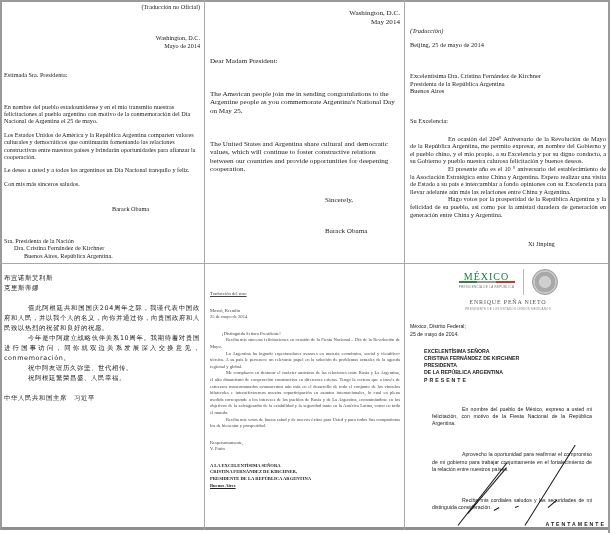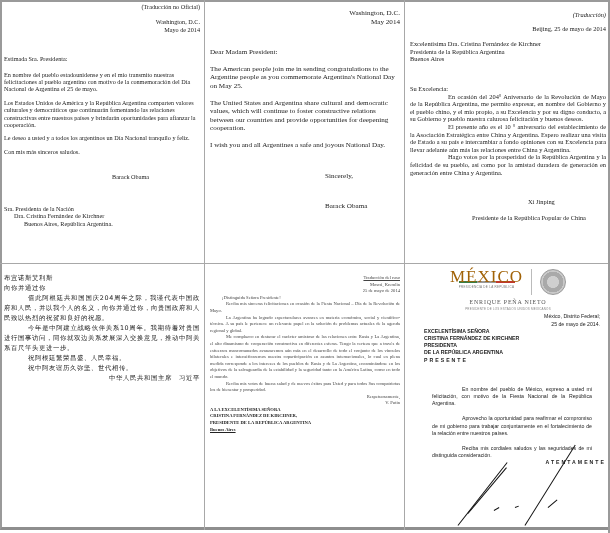--- a/index.html
+++ b/index.html
@@ -13,33 +13,33 @@
   .panel { position:absolute; overflow:hidden; color:#222; }
   .serif { font-family:"Liberation Serif", "DejaVu Serif", serif; }
   .sans { font-family:"Liberation Sans", "DejaVu Sans", sans-serif; }
   .p1 { left:4px; top:3px; width:196px; height:258px; font-size:6.2px; line-height:7.4px; }
   .p2 { left:210px; top:3px; width:190px; height:258px; font-size:7.1px; line-height:8.6px; }
   .p3 { left:410px; top:3px; width:196px; height:258px; font-size:6.4px; line-height:7.6px; }
   .p4 { left:4px; top:267px; width:196px; height:260px; font-size:6.4px; line-height:10px; }
   .p5 { left:210px; top:267px; width:190px; height:260px; font-size:4.6px; line-height:6.6px; color:#444; }
   .p6 { left:410px; top:267px; width:196px; height:260px; font-size:5.2px; line-height:7.2px; }
   .center { text-align:right; }
-  .right { text-align:right; }
+  .right { }
   .just { text-align:justify; }
   p { margin:0; }
-  .mt4 { } .mt6 { margin-top:6px; } .mt8 { margin-top:8px; } .mt10 { }
+  .mt4 { } .mt6 { margin-top:6px; } .mt8 { margin-top:24px; } .mt10 { margin-top:10px; }
   .mt14 { margin-top:22px; } .mt18 { margin-top:18px; } .mt24 { margin-top:24px; }
   .indent { text-indent:38px; }
   .cjk { font-family:"DejaVu Sans", sans-serif; font-weight:normal; letter-spacing:0.6px; }
   .cjk-indent { text-indent:24px; }
   .bold { font-weight:bold; }
   .italic { font-style:italic; }
   .underline { text-decoration:underline; }
   .mx-head { display:flex; align-items:center; justify-content:center; gap:8px; margin-top:2px; }
-  .mx-word { font-family:"Liberation Serif", serif; font-size:17px; letter-spacing:1px; color:#a16207; text-align:center; }
+  .mx-word { font-family:"Liberation Serif", serif; font-size:10px; letter-spacing:1px; color:#15803d; text-align:center; }
   .mx-bar { height:1.5px; width:56px; margin:1px auto 0; background:linear-gradient(90deg,#3a7d44 0 33%,#999 33% 66%,#c0392b 66% 100%); }
   .mx-sub { font-size:3px; color:#777; text-align:center; letter-spacing:0.3px; margin-top:1px; }
   .mx-sep { width:1px; height:26px; background:#bbb; }
   .seal { width:24px; height:24px; border-radius:50%; background:radial-gradient(circle,#cfcfcf 0 35%,#a9a9a9 36% 60%,#c9c9c9 61% 100%); border:1px solid #999; }
   .mx-name { font-family:"Liberation Serif", serif; font-size:6px; letter-spacing:0.8px; color:#555; text-align:center; margin-top:4px; }
   .mx-name-sub { font-size:3px; color:#888; text-align:center; letter-spacing:0.2px; }
   .spaced { letter-spacing:2px; }
   .sig-line { position:absolute; height:1.2px; background:#111; transform-origin:left center; }
 </style>
 </head>
@@ -64,24 +64,23 @@
   <div class="mt24">
     <p>Sra. Presidenta de la Nación</p>
     <p style="padding-left:10px;">Dra. Cristina Fernández de Kirchner</p>
     <p style="padding-left:20px;">Buenos Aires, República Argentina.</p>
   </div>
 </div>
 
 <div class="panel p2 serif">
   <p class="center mt6" style="padding-left:30px;">Washington, D.C.</p>
   <p class="center mt4" style="padding-left:30px;">May 2014</p>
-  <p style="margin-top:22px;">Dear Madam President:</p>
+  <p style="margin-top:31px;">Dear Madam President:</p>
   <p class="mt8">The American people join me in sending congratulations to the Argentine people as you commemorate Argentina's National Day on May 25.</p>
   <p class="mt8">The United States and Argentina share cultural and democratic values, which will continue to foster constructive relations between our countries and provide opportunities for deepening cooperation.</p>
-  <p class="mt8">I wish you and all Argentines a safe and joyous National Day.</p>
   <p class="mt14" style="padding-left:115px;">Sincerely,</p>
   <p class="mt14" style="padding-left:115px;">Barack Obama</p>
 </div>
 
 <div class="panel p3 serif">
   <p class="right italic mt8">(Traducción)</p>
   <p class="right mt6">Beijing, 25 de mayo de 2014</p>
   <div class="mt8">
     <p>Excelentísima Dra. Cristina Fernández de Kirchner</p>
     <p>Presidenta de la República Argentina</p>
@@ -91,26 +90,26 @@
   <p class="just indent mt10">En ocasión del 204° Aniversario de la Revolución de Mayo de la República Argentina, me permito expresar, en nombre del Gobierno y el pueblo chino, y el mío propio, a su Excelencia y por su digno conducto, a su Gobierno y pueblo nuestra calurosa felicitación y buenos deseos.</p>
   <p class="just indent">El presente año es el 10 ° aniversario del establecimiento de la Asociación Estratégica entre China y Argentina. Espero realizar una visita de Estado a su país e intercambiar a fondo opiniones con su Excelencia para llevar adelante aún más las relaciones entre China y Argentina.</p>
   <p class="just indent">Hago votos por la prosperidad de la República Argentina y la felicidad de su pueblo, así como por la amistad duradera de generación en generación entre China y Argentina.</p>
   <p class="mt14" style="padding-left:118px;">Xi Jinping</p>
   <p class="mt8" style="padding-left:62px;">Presidente de la República Popular de China</p>
 </div>
 
 <div class="panel p4 cjk">
   <div class="mt6">
     <p>布宜诺斯艾利斯</p>
-    <p>向你并通过你</p>
+    <p>克里斯蒂娜</p>
   </div>
   <p class="just cjk-indent mt10">值此阿根廷共和国国庆204周年之际，我谨代表中国政府和人民，并以我个人的名义，向你并通过你，向贵国政府和人民致以热烈的祝贺和良好的祝愿。</p>
-  <p class="just cjk-indent">今年是中阿建立战略伙伴关系10周年。我期待着对贵国进行国事访问，同你就双边关系发展深入交换意见，推动中阿关系百尺竿头更进一步。</p>
+  <p class="just cjk-indent">今年是中阿建立战略伙伴关系10周年。我期待着对贵国进行国事访问，同你就双边关系发展深入交换意见，conmemoración。</p>
+  <p class="cjk-indent">祝中阿友谊历久弥坚、世代相传。</p>
   <p class="cjk-indent">祝阿根廷繁荣昌盛、人民幸福。</p>
-  <p class="cjk-indent">祝中阿友谊历久弥坚、世代相传。</p>
   <p class="right mt10">中华人民共和国主席　习近平</p>
 </div>
 
 <div class="panel p5 serif">
   <p class="right underline mt8">Traducción del ruso</p>
   <p class="right mt10">Moscú, Kremlin</p>
   <p class="right">25 de mayo de 2014</p>
   <p class="mt10" style="padding-left:12px;">¡Distinguida Señora Presidente!</p>
   <p class="just indent" style="text-indent:16px;">Reciba mis sinceras felicitaciones en ocasión de la Fiesta Nacional – Día de la Revolución de Mayo.</p>
   <p class="just" style="text-indent:16px;">La Argentina ha logrado espectaculares avances en materia económica, social y científico-técnica. A su país le pertenece un relevante papel en la solución de problemas actuales de la agenda regional y global.</p>

